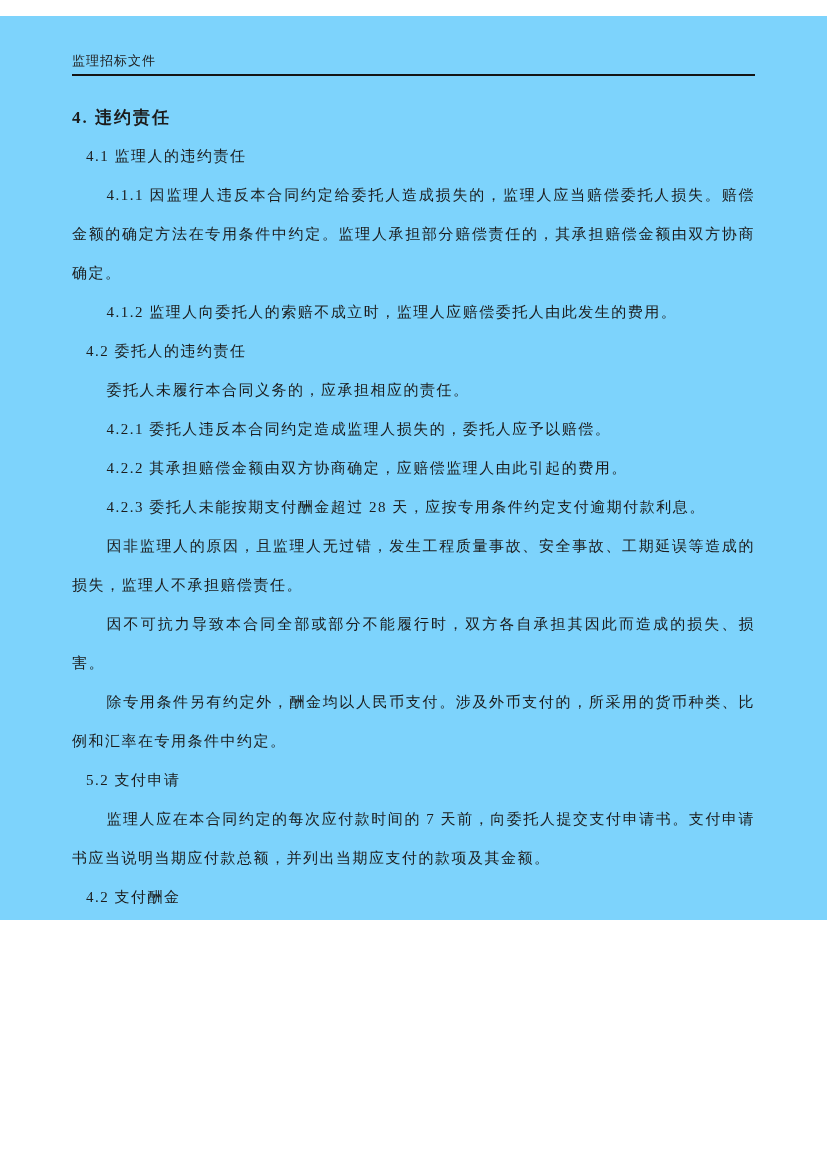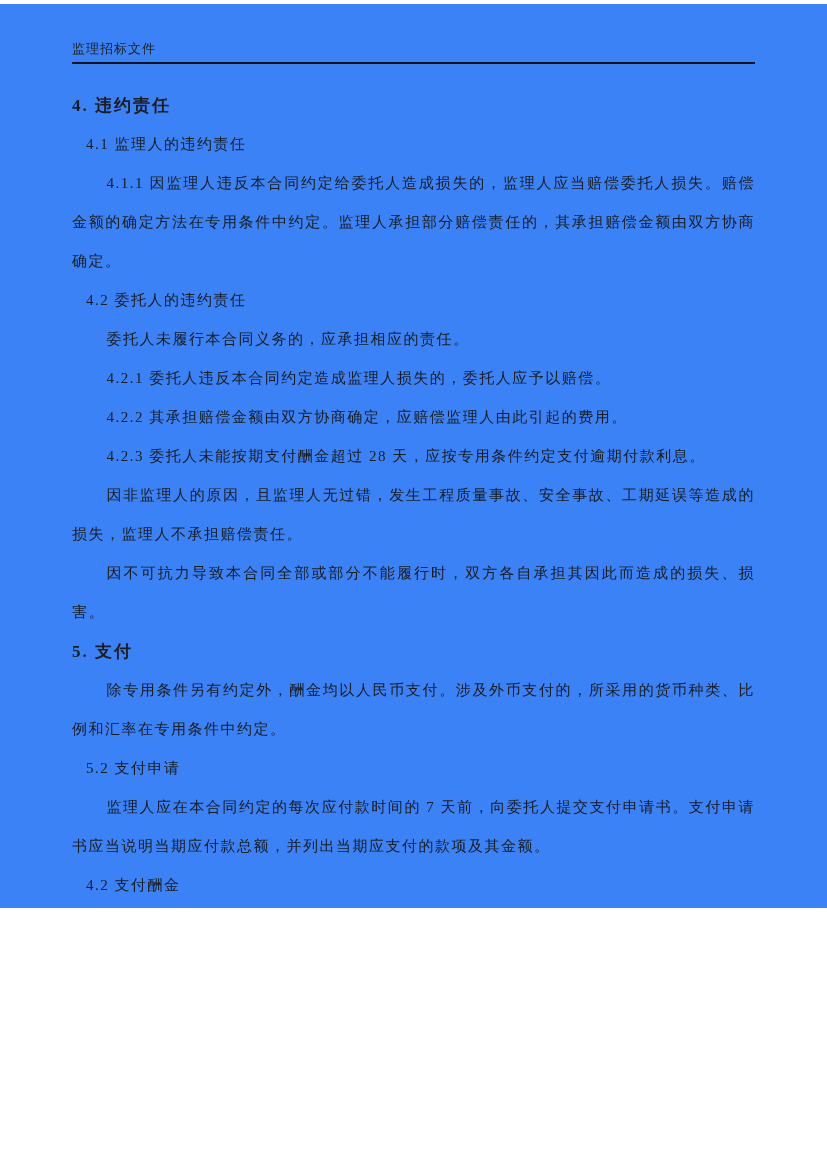--- a/index.html
+++ b/index.html
@@ -1,22 +1,22 @@
 <!DOCTYPE html>
 <html><head>
 <meta charset="utf-8">
 <style>
   * { margin: 0; padding: 0; box-sizing: border-box; }
   html, body { background: #ffffff; }
   .page {
     position: relative;
     width: 827px;
     height: 904px;
-    margin: 4px auto;
-    background: #3b82f6;
+    margin: 16px auto;
+    background: #7dd3fc;
     font-family: "Liberation Serif", "DejaVu Serif", serif;
     color: #1c1c1c;
     padding: 36px 72px 0 72px;
     overflow: hidden;
   }
   .doc-header {
     border-bottom: 2px solid #141414;
     padding-bottom: 4px;
   }
   .doc-header-text {
@@ -51,26 +51,26 @@
 <body>
 
 <div class="page">
   <header class="doc-header">
     <div class="doc-header-text">监理招标文件</div>
   </header>
   <main class="doc-body" id="doc-body">
       <div class="h1">4.  违约责任</div>
       <div class="h2">4.1 监理人的违约责任</div>
       <div class="p">4.1.1 因监理人违反本合同约定给委托人造成损失的，监理人应当赔偿委托人损失。赔偿金额的确定方法在专用条件中约定。监理人承担部分赔偿责任的，其承担赔偿金额由双方协商确定。</div>
+      <div class="p">4.1.2 监理人向委托人的索赔不成立时，监理人应赔偿委托人由此发生的费用。</div>
       <div class="h2">4.2 委托人的违约责任</div>
       <div class="p">委托人未履行本合同义务的，应承担相应的责任。</div>
       <div class="p">4.2.1 委托人违反本合同约定造成监理人损失的，委托人应予以赔偿。</div>
       <div class="p">4.2.2 其承担赔偿金额由双方协商确定，应赔偿监理人由此引起的费用。</div>
       <div class="p">4.2.3 委托人未能按期支付酬金超过 28 天，应按专用条件约定支付逾期付款利息。</div>
       <div class="p">因非监理人的原因，且监理人无过错，发生工程质量事故、安全事故、工期延误等造成的损失，监理人不承担赔偿责任。</div>
       <div class="p">因不可抗力导致本合同全部或部分不能履行时，双方各自承担其因此而造成的损失、损害。</div>
-      <div class="h1">5.  支付</div>
       <div class="p">除专用条件另有约定外，酬金均以人民币支付。涉及外币支付的，所采用的货币种类、比例和汇率在专用条件中约定。</div>
       <div class="h2">5.2 支付申请</div>
       <div class="p">监理人应在本合同约定的每次应付款时间的 7 天前，向委托人提交支付申请书。支付申请书应当说明当期应付款总额，并列出当期应支付的款项及其金额。</div>
       <div class="h2">4.2 支付酬金</div>
     </main>
 </div>
 
 </body></html>

